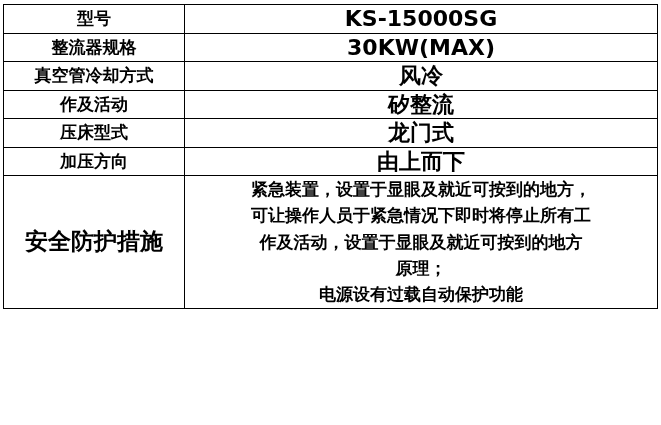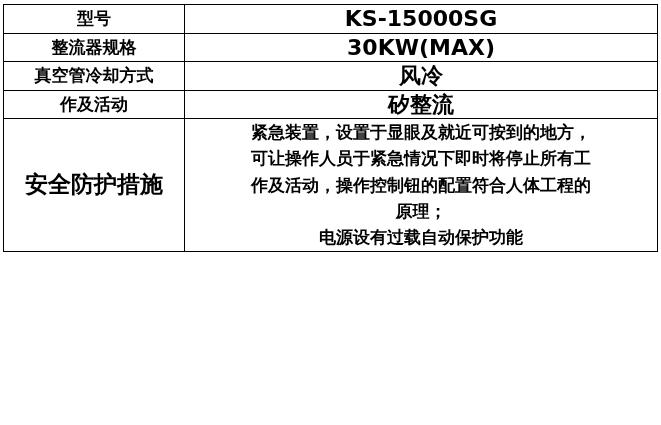--- a/index.html
+++ b/index.html
@@ -76,25 +76,33 @@
         <td class="value">30KW(MAX)</td>
       </tr>
       <tr>
         <td class="label">真空管冷却方式</td>
         <td class="value plain">风冷</td>
       </tr>
       <tr>
         <td class="label">作及活动</td>
         <td class="value plain">矽整流</td>
       </tr>
+      <tr>
+        <td class="label">压床型式</td>
+        <td class="value plain">龙门式</td>
+      </tr>
+      <tr>
+        <td class="label">加压方向</td>
+        <td class="value plain">由上而下</td>
+      </tr>
       <tr class="safety">
         <td class="label">安全防护措施</td>
         <td class="safety-value">
           <span class="line">紧急装置，设置于显眼及就近可按到的地方，</span>
           <span class="line">可让操作人员于紧急情况下即时将停止所有工</span>
-          <span class="line">作及活动，操作控制钮的配置符合人体工程的</span>
+          <span class="line">作及活动，设置于显眼及就近可按到的地方</span>
           <span class="line">原理；</span>
           <span class="line">电源设有过载自动保护功能</span>
         </td>
       </tr>
     </tbody>
   </table>
 </div>
 
 </body></html>

